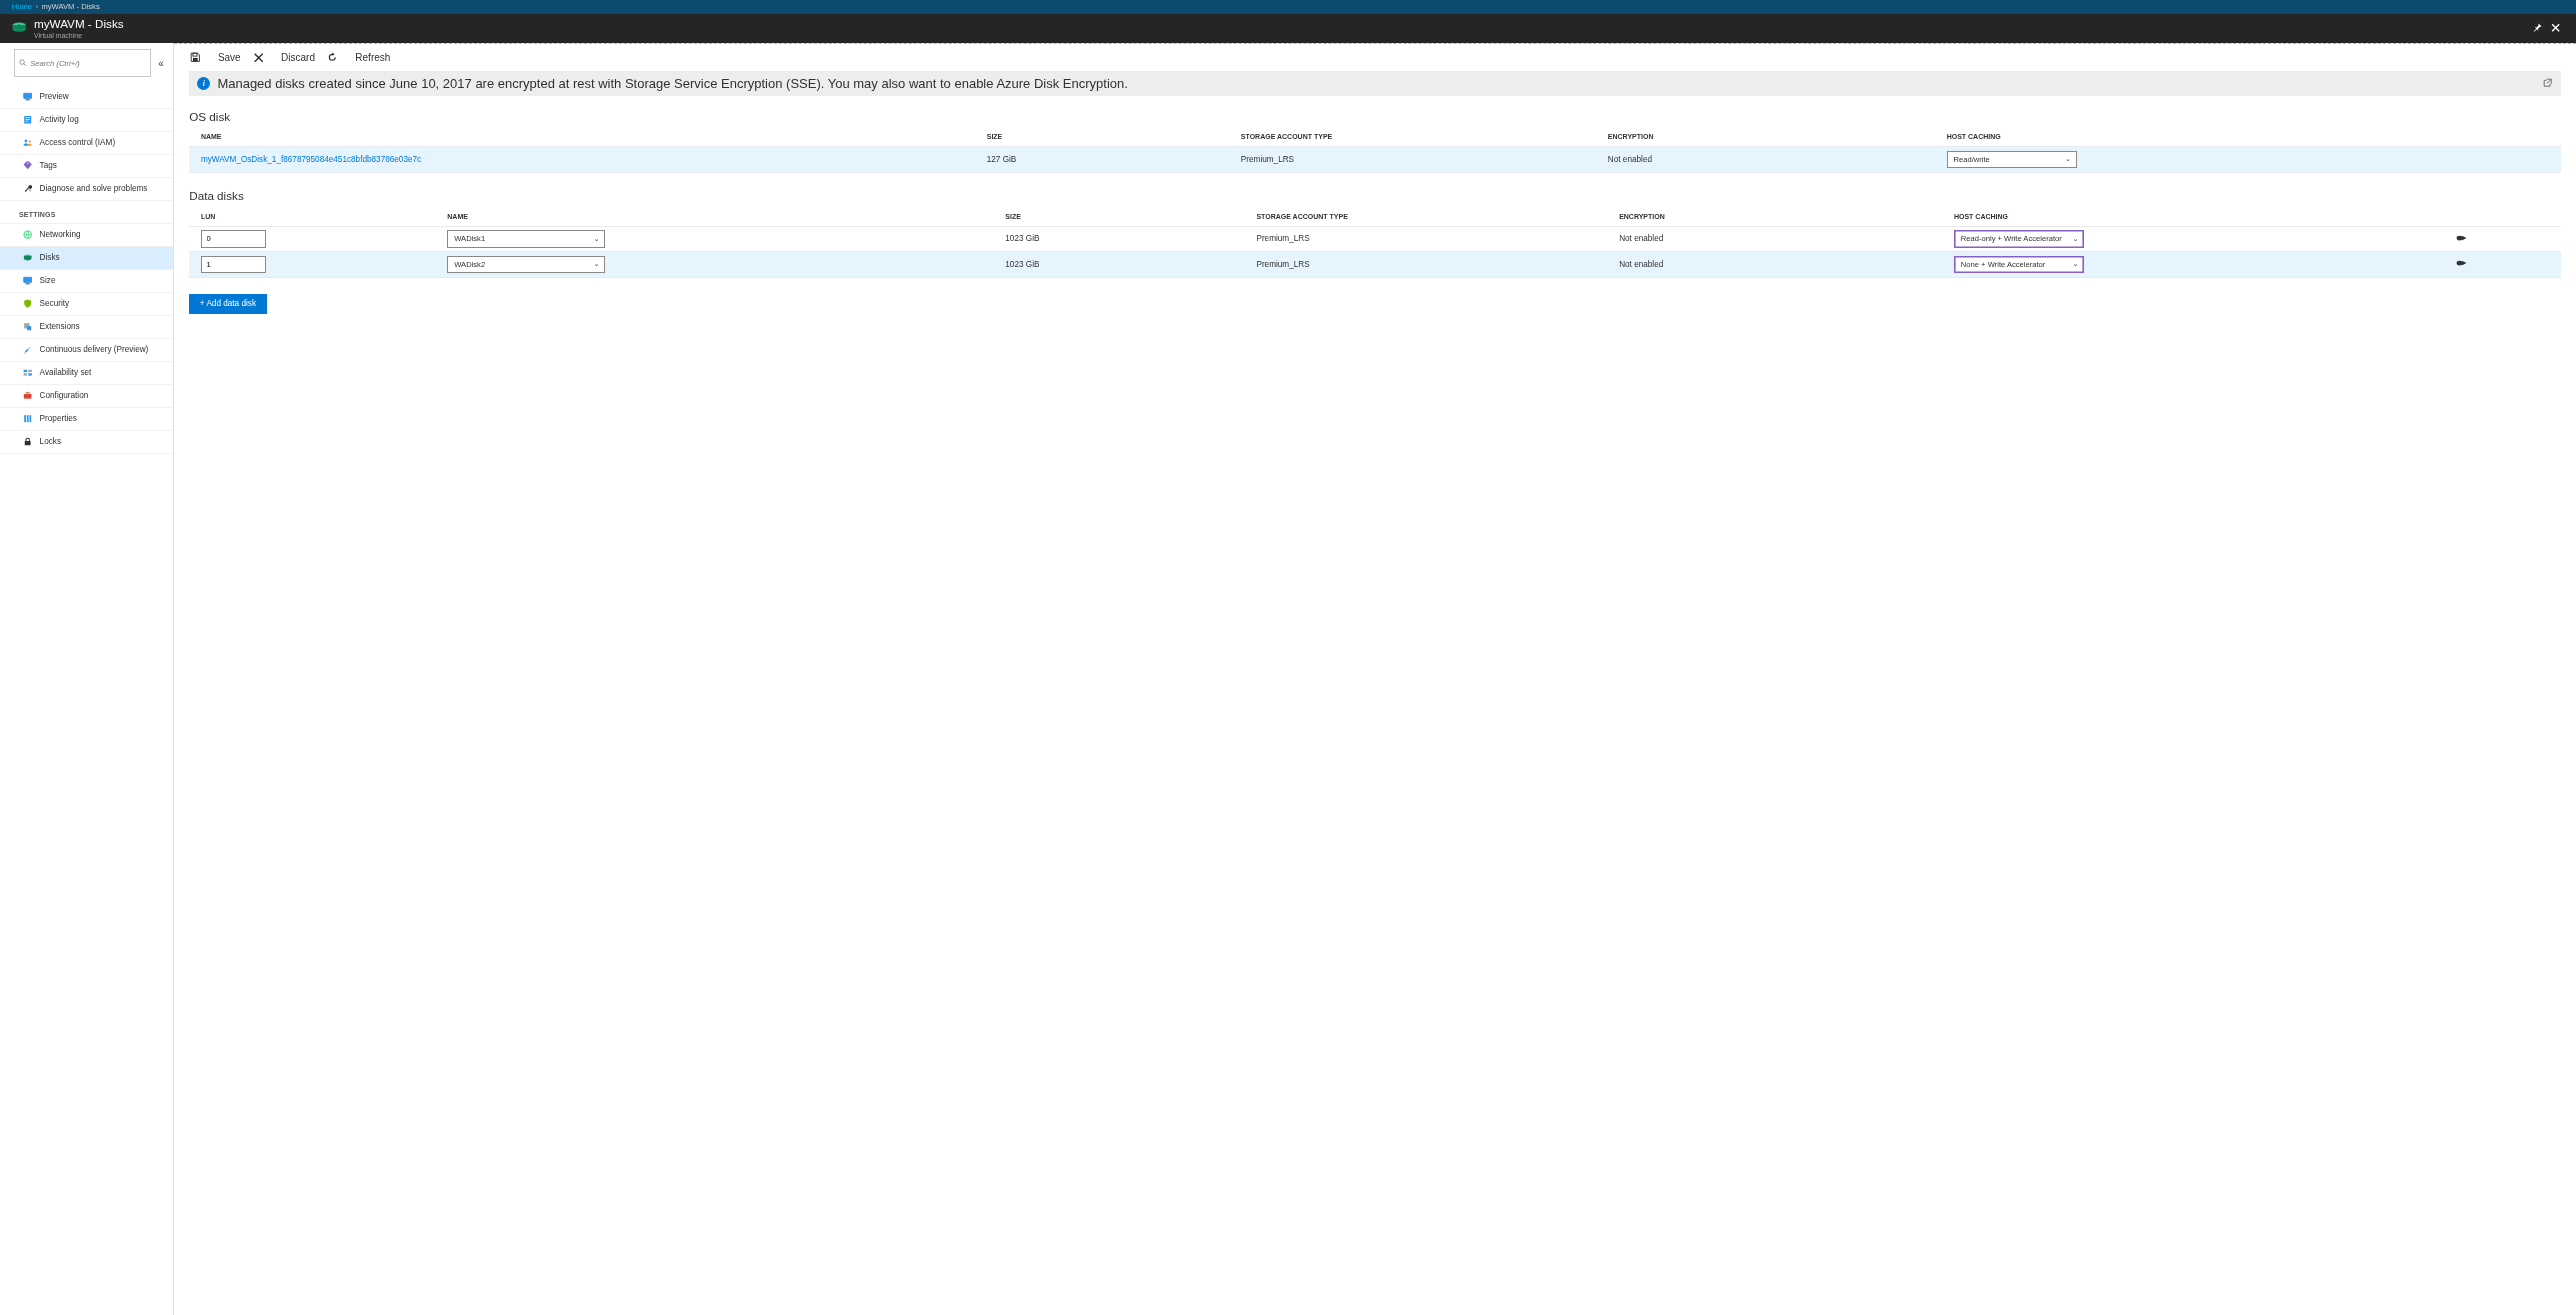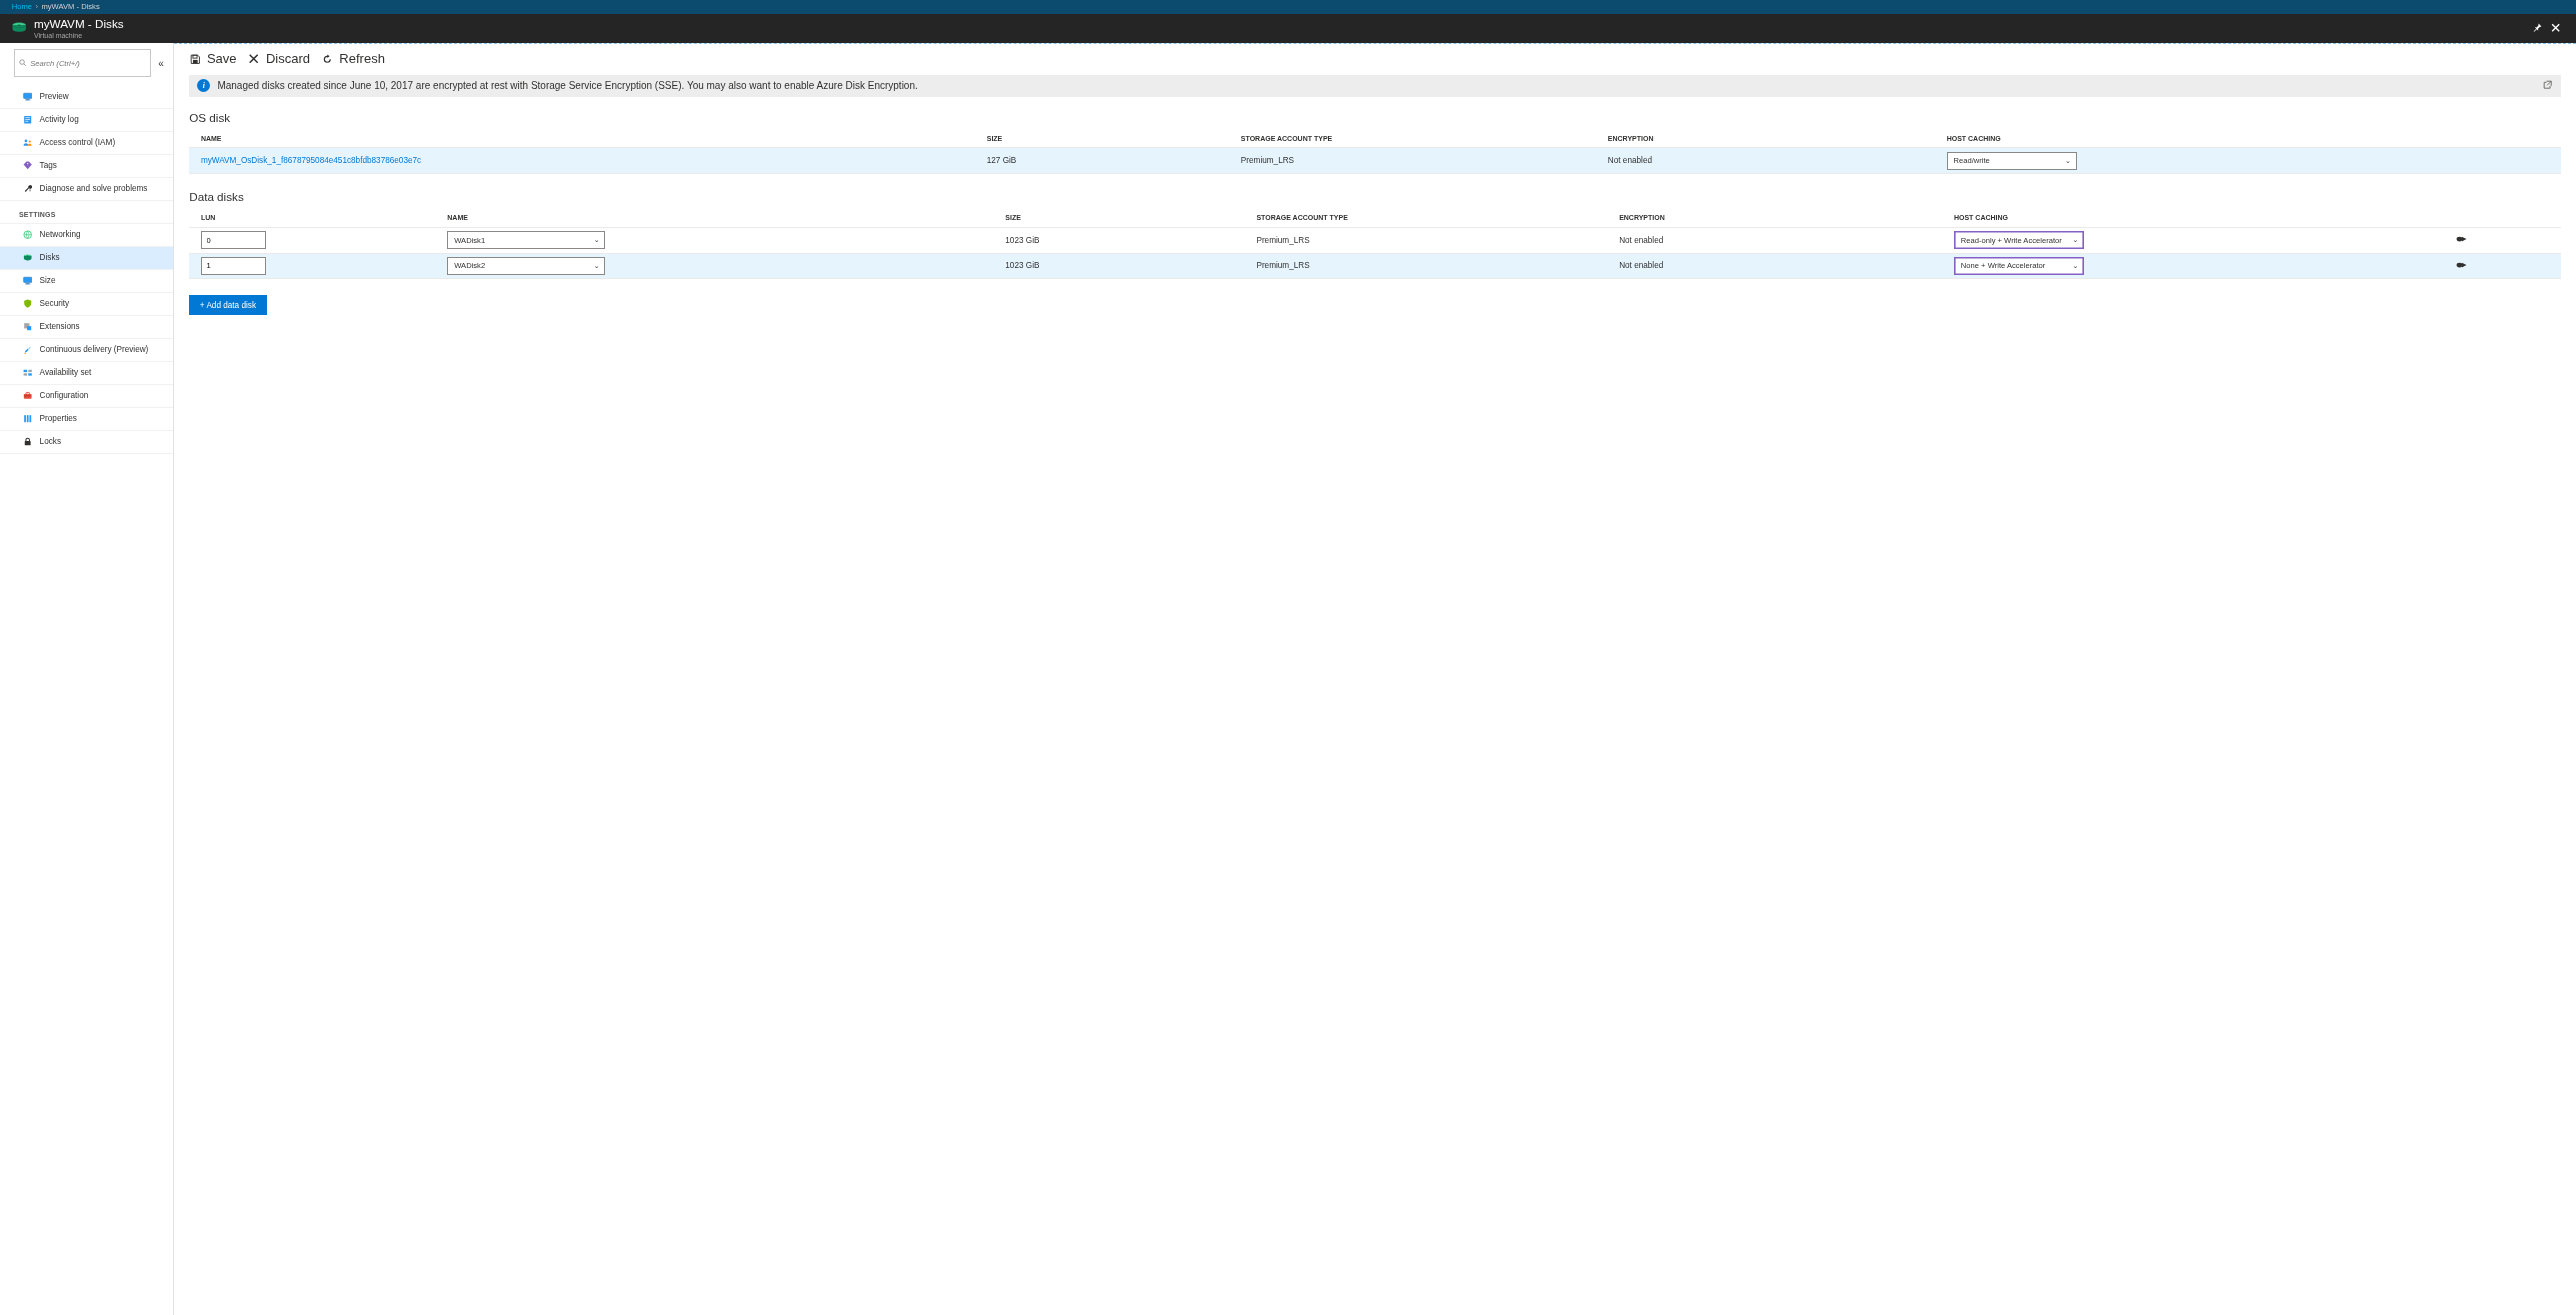--- a/index.html
+++ b/index.html
@@ -35,28 +35,28 @@
 .nav-item { display: flex; align-items: center; gap: 7px; padding: 6.5px 8.2px 6.5px 22px; cursor: pointer; border-bottom: 0.6px solid #f1f1f1; font-size: 8.2px; color: #323130; position: relative; }
 .nav-item:first-child { border-top: 0.6px solid #f1f1f1; }
 .nav-item .ni-icon { width: 10.6px; height: 10.6px; display: inline-flex; align-items: center; justify-content: center; position: absolute; left: 22px; }
 .nav-item .ni-label { margin-left: 17.6px; }
 .nav-item.selected { background: #d9edff; }
 .nav-section-h { padding: 10.6px 8.2px 4.7px 19px; font-size: 7px; color: #555; font-weight: 600; letter-spacing: 0.2px; border-bottom: 0.6px solid #f1f1f1;}
 
 
 .main { flex: 1; border-top: 1.2px dashed #85c0f3; overflow-y: auto; position: relative; }
 .toolbar { display: flex; align-items: center; gap: 11.7px; padding: 7px 15.2px 8.2px 15.2px; }
-.tb-btn { display: inline-flex; align-items: center; gap: 6px; background: none; border: none; cursor: pointer; font-size: 13px; color: #323130; }
+.tb-btn { display: inline-flex; align-items: center; gap: 17px; background: none; border: none; cursor: pointer; font-size: 10px; color: #323130; }
 .tb-btn .tb-ic { width: 11.7px; height: 11.7px; display: inline-flex; align-items: center; justify-content: center; }
 
 .main-body { padding: 0 15.2px 15.2px 15.2px; }
 
 .info-banner { background: #ededed; border-left: 0; display: flex; align-items: center; padding: 4.7px 8.2px; gap: 7px; margin-bottom: 14px; }
 .info-banner .info-ic { width: 13px; height: 13px; border-radius: 50%; background: #0078d4; color: #fff; display: inline-flex; align-items: center; justify-content: center; font-weight: bold; font-size: 7.6px; font-family: Georgia, serif; font-style: italic; }
-.info-banner .msg { flex: 1; color: #323130; font-size: 10px; }
+.info-banner .msg { flex: 1; color: #323130; font-size: 13px; }
 .info-banner .ext-ic { color: #605e5c; }
 
 h2.sec-title { font-size: 11.7px; font-weight: 400; color: #323130; margin-bottom: 4.7px; }
 
 .dtable { width: 100%; border-collapse: collapse; margin-bottom: 16.4px; }
 .dtable th { text-align: left; font-size: 7px; font-weight: 600; color: #323130; padding: 5.9px 7px; }
 .dtable td { padding: 3.5px 7px; font-size: 8.2px; vertical-align: middle; }
 .dtable tbody tr { border-top: 0.6px solid #eaeaea; border-bottom: 0.6px solid #eaeaea; }
 .dtable tbody tr.hl { background: #e5f4fd; }
 .dtable a.disk-link { color: #0078d4; text-decoration: none; }

